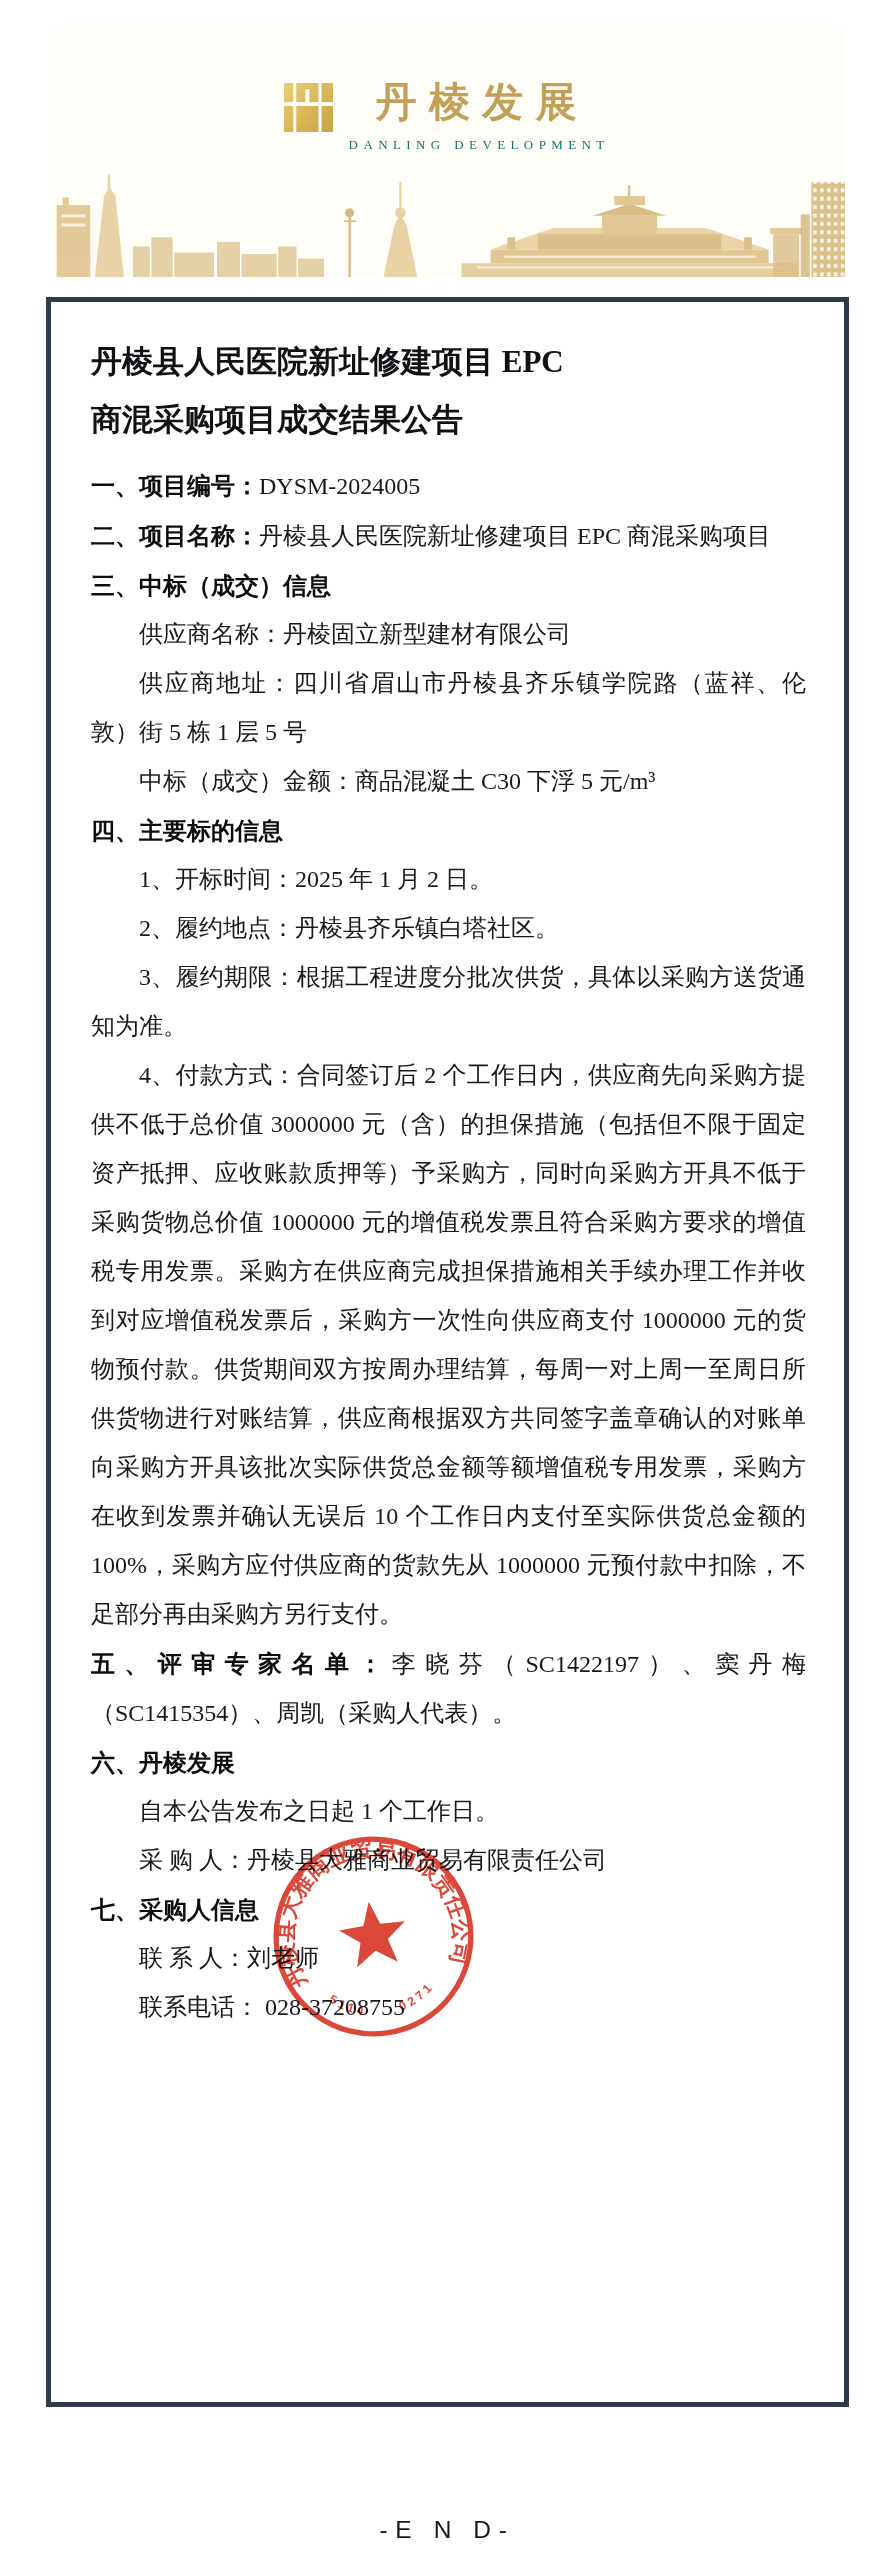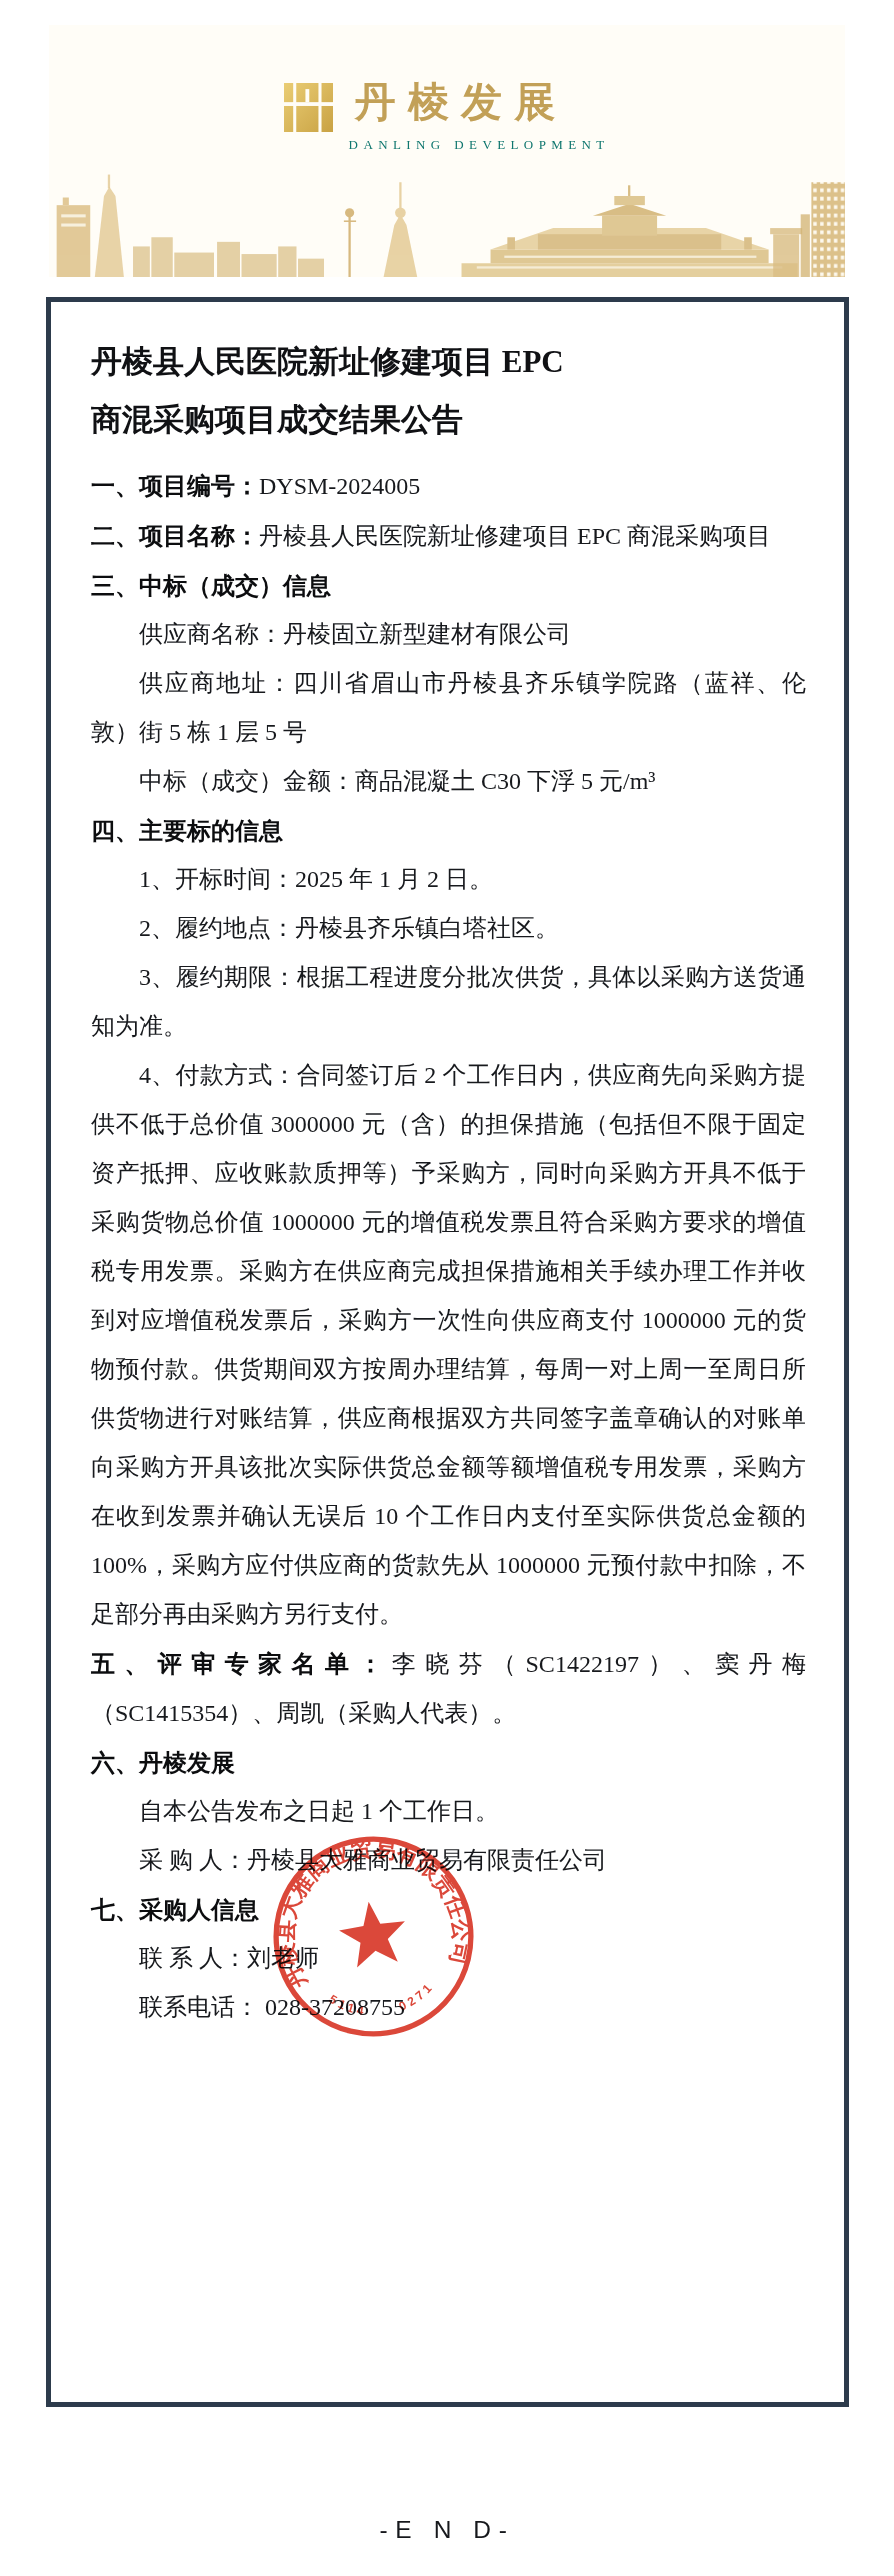--- a/index.html
+++ b/index.html
@@ -7,21 +7,21 @@
     width:894px;height:2576px;background:#ffffff;position:relative;
     font-family:"Liberation Serif","DejaVu Serif",serif;
   }
   
   .banner{
     position:absolute;left:49px;top:24.5px;width:796px;height:252px;
     background:#fffdf7;overflow:hidden;
   }
   .logo-row{display:flex;justify-content:center;align-items:flex-start;gap:15.3px;padding-top:55px;}
   .logo-mark{width:49px;height:49px;display:block;margin-top:3.1px;}
-  .logo-texts{display:flex;flex-direction:column;align-items:flex-start;}
+  .logo-texts{display:flex;flex-direction:column;align-items:center;}
   .logo-title{
     font-family:"Liberation Serif","DejaVu Serif",serif;font-weight:bold;
     font-size:41px;line-height:44px;letter-spacing:12.2px;color:#c2a057;text-indent:6.1px;
   }
   .logo-subtitle{
     font-family:"Liberation Serif","DejaVu Serif",serif;
     font-size:13px;letter-spacing:5.4px;color:#0f766e;margin-top:13px;
   }
   .skyline{position:absolute;left:0;bottom:0;width:796px;height:107px;display:block;}
   

